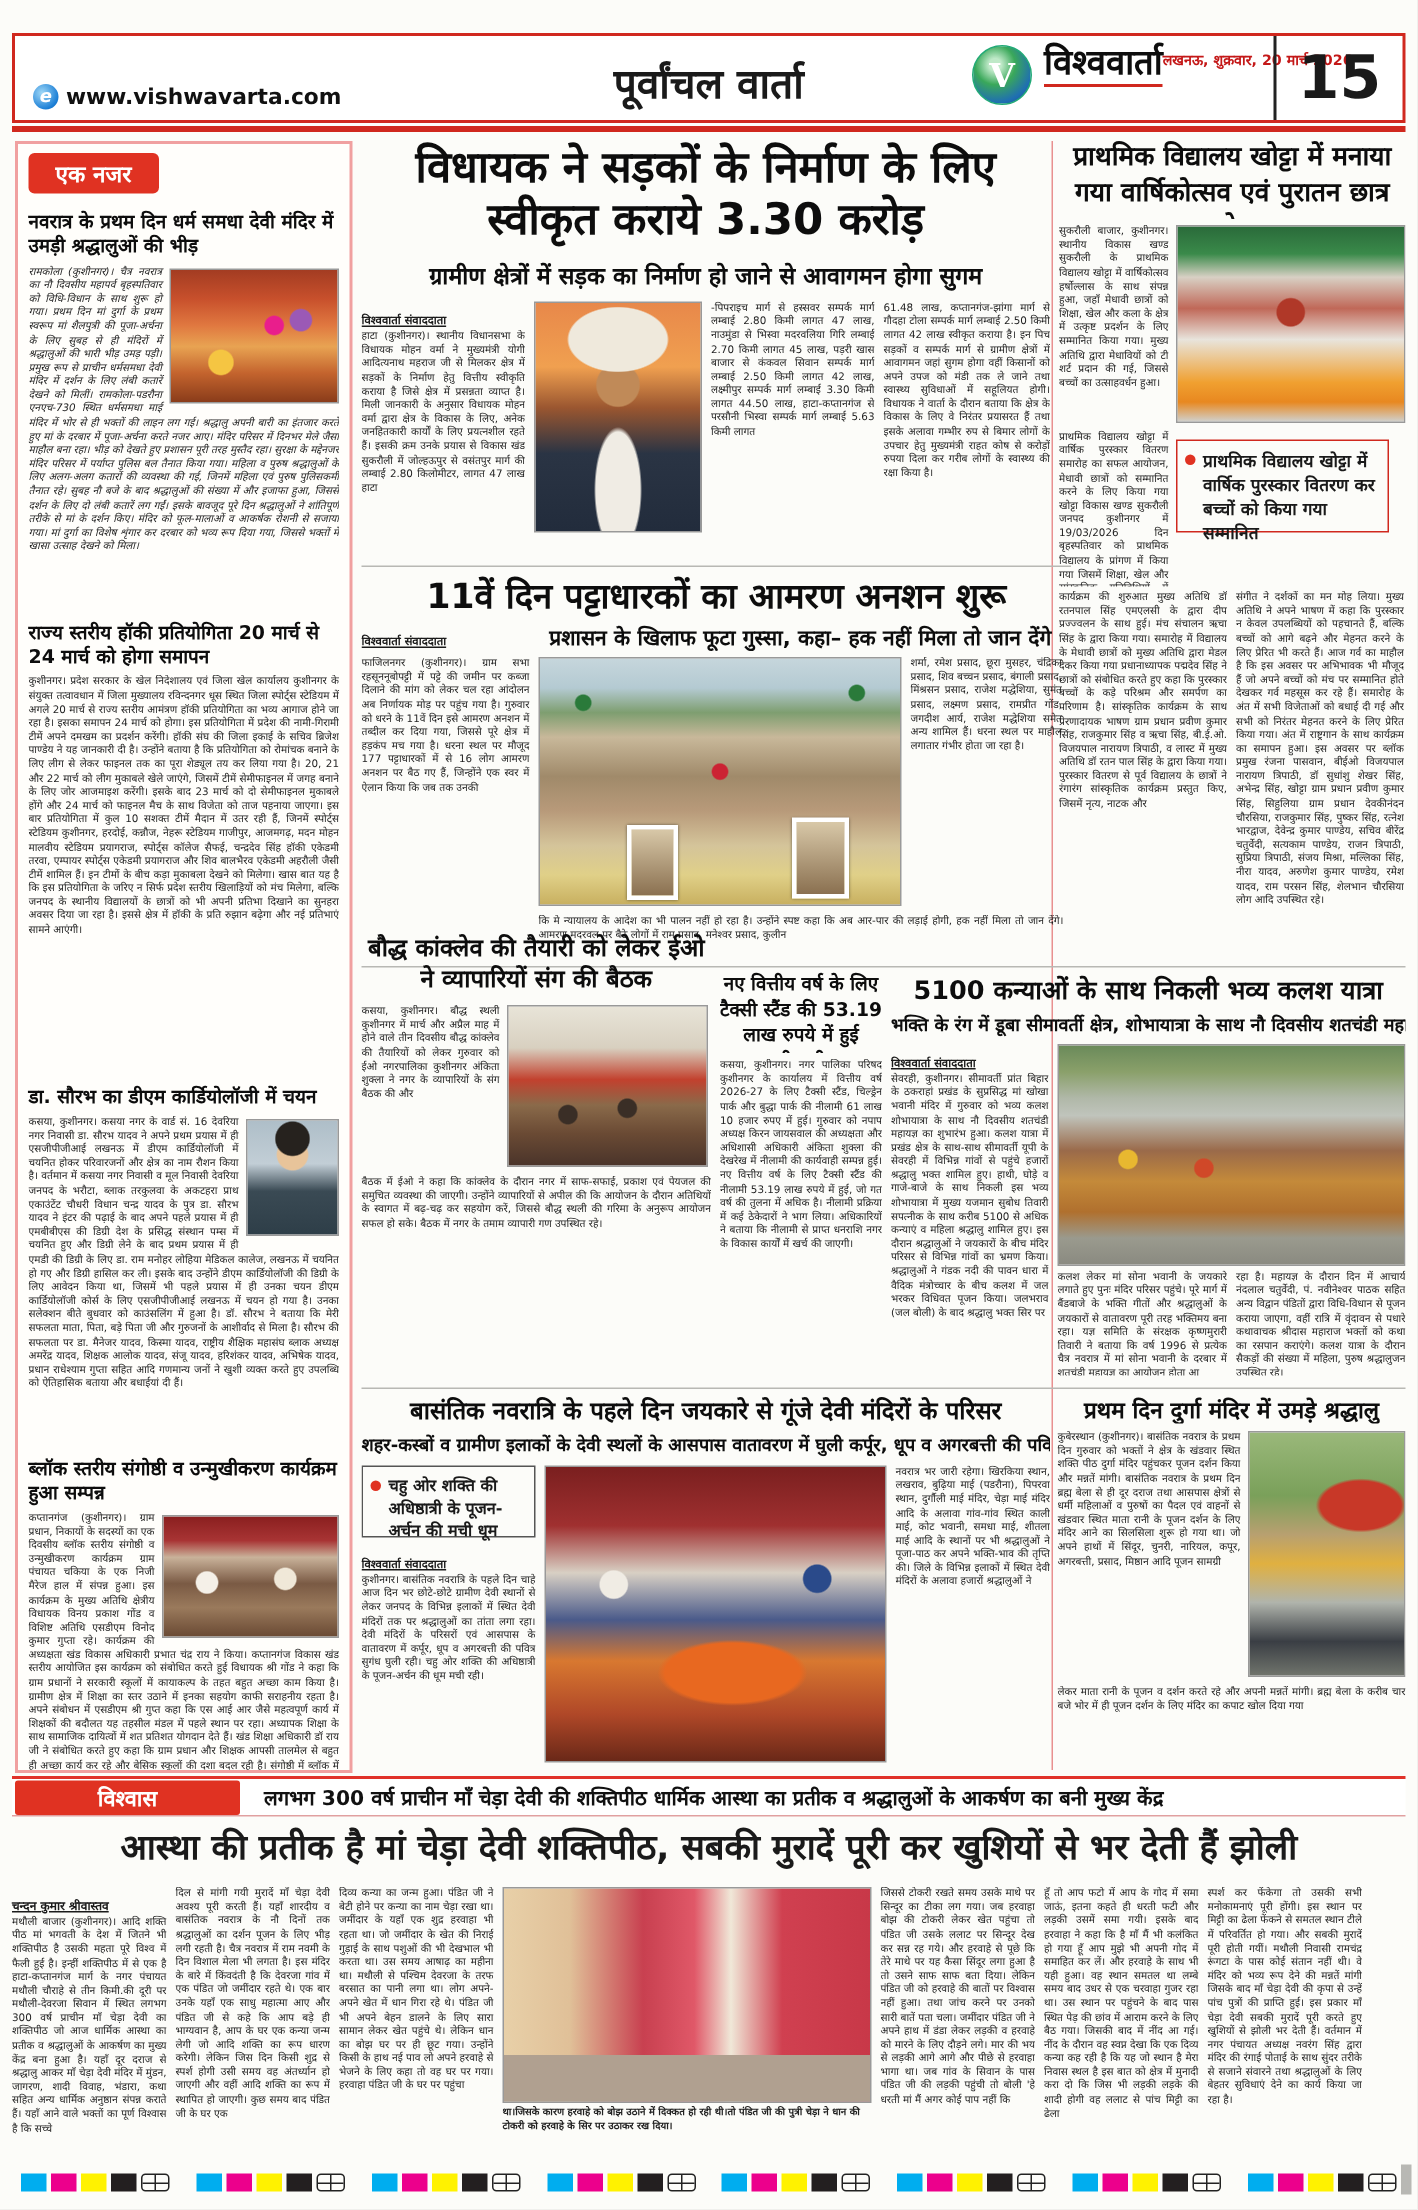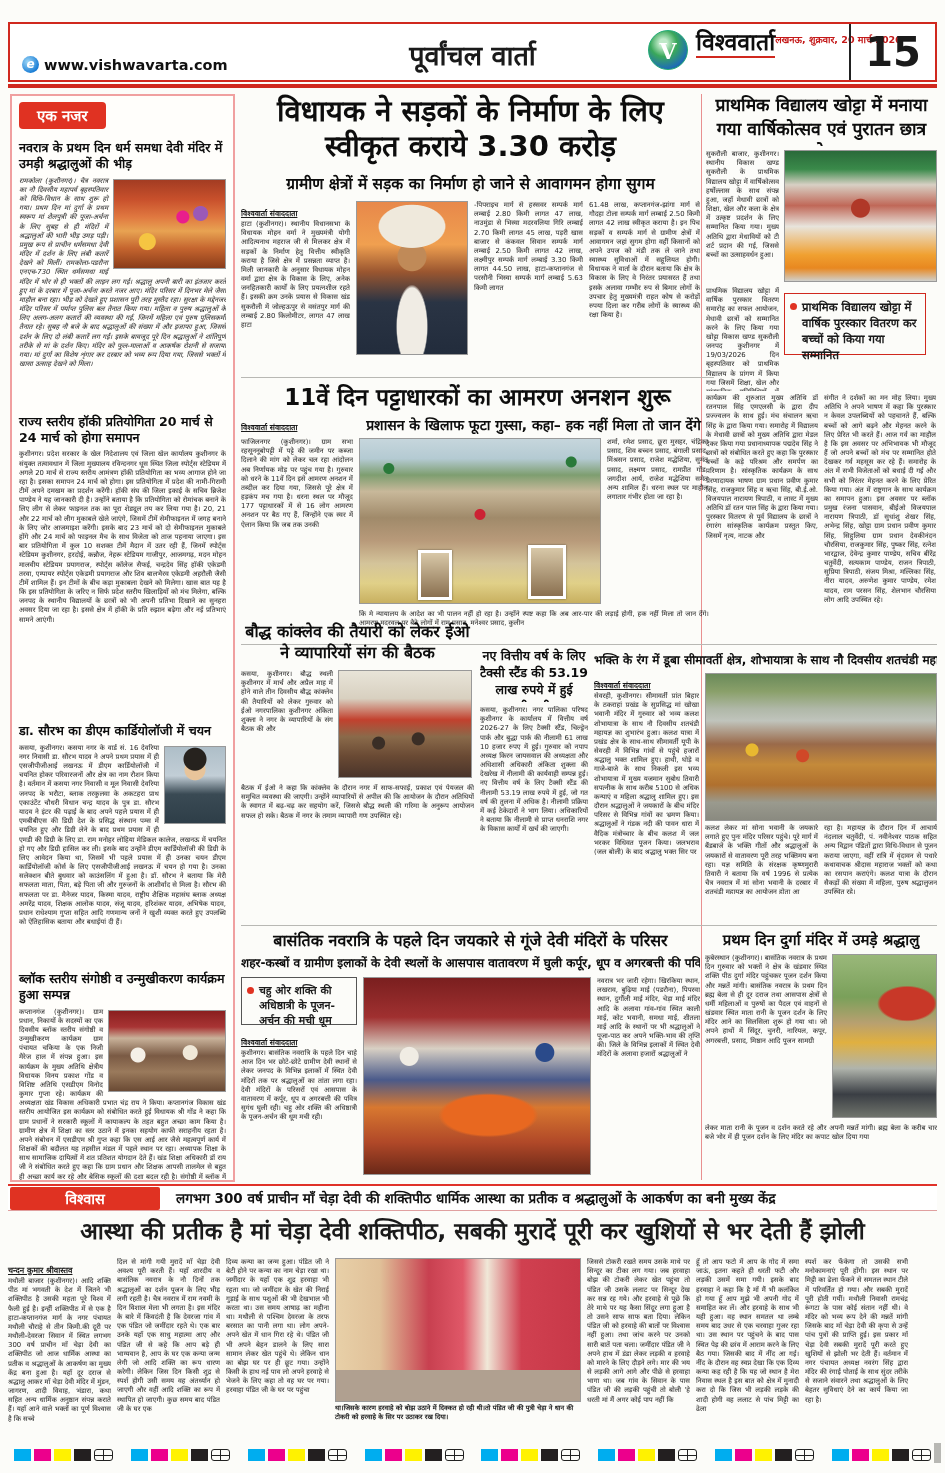--- a/index.html
+++ b/index.html
@@ -231,20 +231,21 @@
     </div>
     <div class="bodytext" style="margin-top:4px; height:108px;">बैठक में ईओ ने कहा कि कांक्लेव के दौरान नगर में साफ-सफाई, प्रकाश एवं पेयजल की समुचित व्यवस्था की जाएगी। उन्होंने व्यापारियों से अपील की कि आयोजन के दौरान अतिथियों के स्वागत में बढ़-चढ़ कर सहयोग करें, जिससे बौद्ध स्थली की गरिमा के अनुरूप आयोजन सफल हो सके। बैठक में नगर के तमाम व्यापारी गण उपस्थित रहे।</div>
   </div>
 
   <div class="article" style="left:480px; top:648px; width:108px; height:274px;">
     <div class="hl" style="font-size:12.5px; line-height:1.35; height:54px; overflow:hidden;">नए वित्तीय वर्ष के लिए टैक्सी स्टैंड की 53.19 लाख रुपये में हुई नीलामी</div>
     <div class="bodytext" style="margin-top:4px; height:212px;">कसया, कुशीनगर। नगर पालिका परिषद कुशीनगर के कार्यालय में वित्तीय वर्ष 2026-27 के लिए टैक्सी स्टैंड, चिल्ड्रेन पार्क और बुद्धा पार्क की नीलामी 61 लाख 10 हजार रुपए में हुई। गुरुवार को नपाप अध्यक्ष किरन जायसवाल की अध्यक्षता और अधिशासी अधिकारी अंकिता शुक्ला की देखरेख में नीलामी की कार्यवाही सम्पन्न हुई। नए वित्तीय वर्ष के लिए टैक्सी स्टैंड की नीलामी 53.19 लाख रुपये में हुई, जो गत वर्ष की तुलना में अधिक है। नीलामी प्रक्रिया में कई ठेकेदारों ने भाग लिया। अधिकारियों ने बताया कि नीलामी से प्राप्त धनराशि नगर के विकास कार्यों में खर्च की जाएगी।</div>
   </div>
 
   <div class="article" style="left:594px; top:648px; width:343px; height:274px;">
+    <div class="hl" style="font-size:17px; white-space:nowrap; overflow:hidden;">5100 कन्याओं के साथ निकली भव्य कलश यात्रा</div>
     <div class="hl" style="font-size:12px; white-space:nowrap; overflow:hidden; margin-top:3px;">भक्ति के रंग में डूबा सीमावर्ती क्षेत्र, शोभायात्रा के साथ नौ दिवसीय शतचंडी महायज्ञ शुरू</div>
     <div class="cols" style="gap:6px; margin-top:5px; height:224px;">
       <div style="width:105px;">
         <span class="byline">विश्ववार्ता संवाददाता</span>
         <div class="bodytext" style="height:208px;">सेवरही, कुशीनगर। सीमावर्ती प्रांत बिहार के ठकराहां प्रखंड के सुप्रसिद्ध मां खोखा भवानी मंदिर में गुरुवार को भव्य कलश शोभायात्रा के साथ नौ दिवसीय शतचंडी महायज्ञ का शुभारंभ हुआ। कलश यात्रा में प्रखंड क्षेत्र के साथ-साथ सीमावर्ती यूपी के सेवरही में विभिन्न गांवों से पहुंचे हजारों श्रद्धालु भक्त शामिल हुए। हाथी, घोड़े व गाजे-बाजे के साथ निकली इस भव्य शोभायात्रा में मुख्य यजमान सुबोध तिवारी सपत्नीक के साथ करीब 5100 से अधिक कन्याएं व महिला श्रद्धालु शामिल हुए। इस दौरान श्रद्धालुओं ने जयकारों के बीच मंदिर परिसर से विभिन्न गांवों का भ्रमण किया। श्रद्धालुओं ने गंडक नदी की पावन धारा में वैदिक मंत्रोच्चार के बीच कलश में जल भरकर विधिवत पूजन किया। जलभराव (जल बोली) के बाद श्रद्धालु भक्त सिर पर</div>
       </div>
       <div style="width:232px;">
         <div class="photo ph-yatra" style="width:232px; height:148px;"></div>
         <div class="cols" style="gap:6px; margin-top:3px; height:70px;">
           <div class="bodytext" style="width:113px;">कलश लेकर मां सोना भवानी के जयकारे लगाते हुए पुनः मंदिर परिसर पहुंचे। पूरे मार्ग में बैंडबाजे के भक्ति गीतों और श्रद्धालुओं के जयकारों से वातावरण पूरी तरह भक्तिमय बना रहा। यज्ञ समिति के संरक्षक कृष्णमुरारी तिवारी ने बताया कि वर्ष 1996 से प्रत्येक चैत्र नवरात्र में मां सोना भवानी के दरबार में शतचंडी महायज्ञ का आयोजन होता आ</div>

